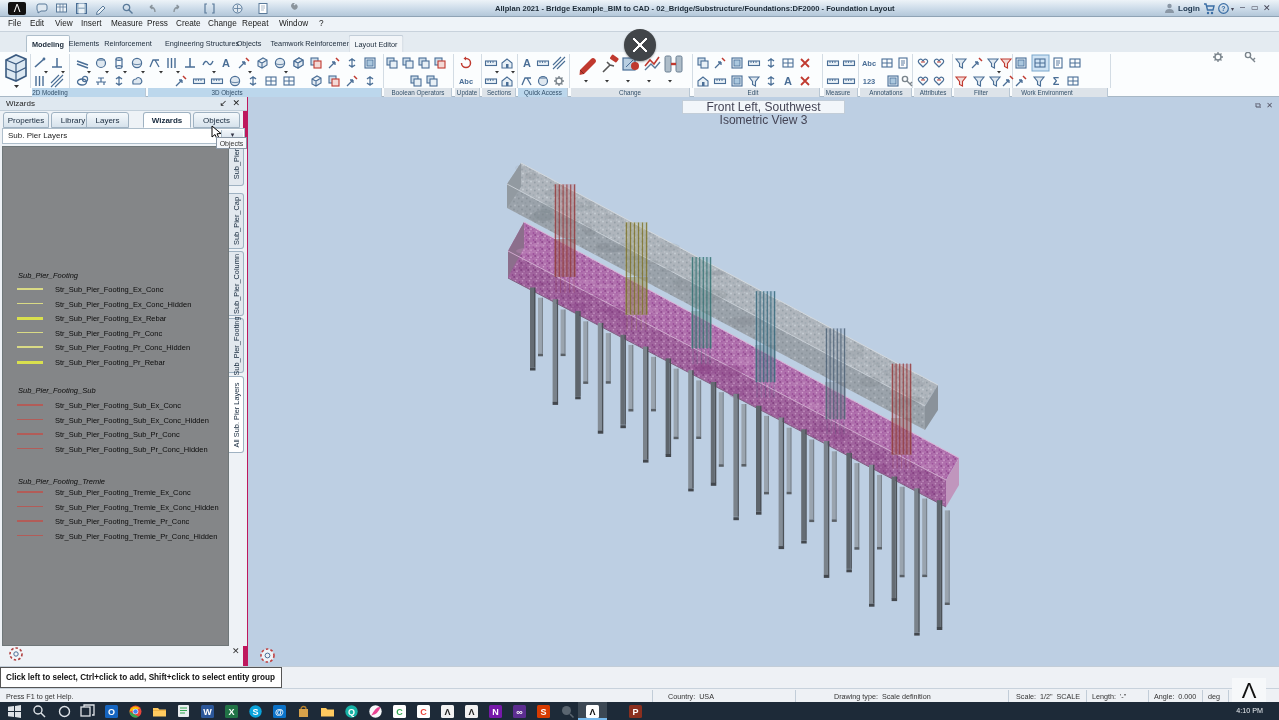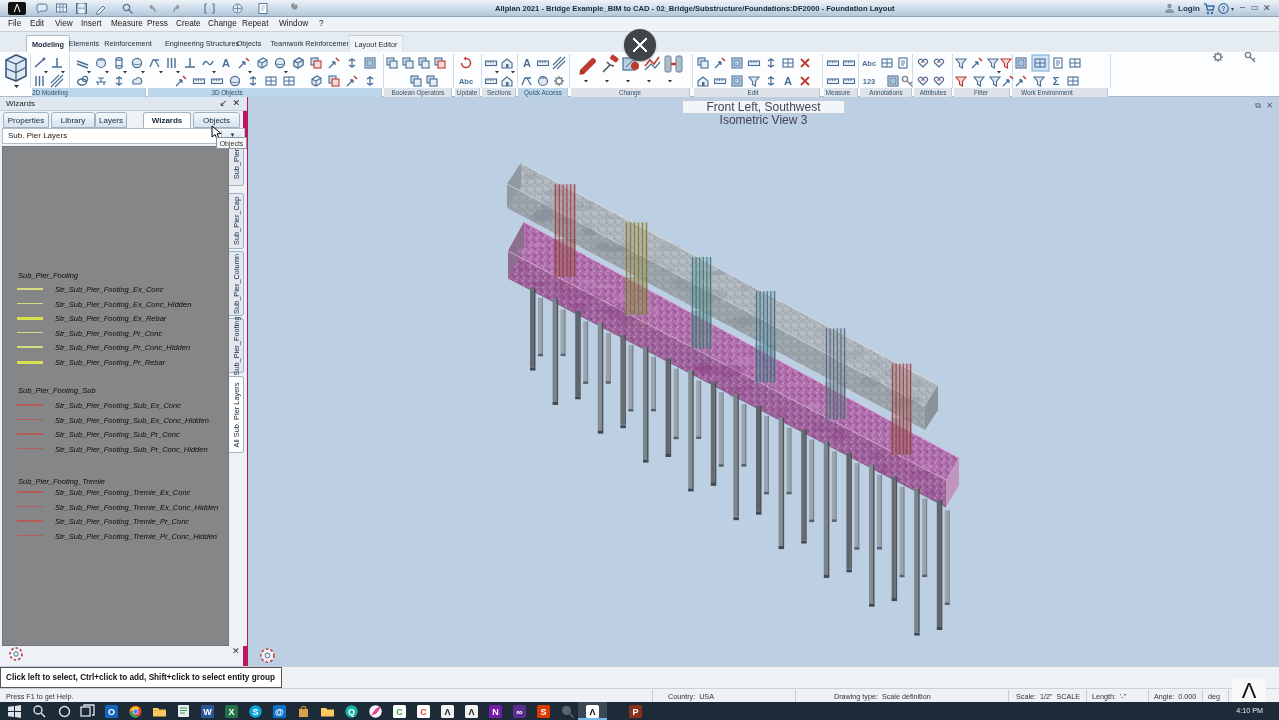--- a/index.html
+++ b/index.html
@@ -18,21 +18,21 @@
 .gstrip span{position:absolute;top:0;transform:translateX(-50%);line-height:9px;white-space:nowrap}
 #bigcube{position:absolute;left:2px;top:0px;width:28px;height:44px}
 #panel{position:absolute;left:0;top:97px;width:248px;height:569px;background:#eef2f6;border-right:5px solid #be185d}
 #phead{position:absolute;left:0;top:0;width:247px;height:14px;background:#dfe8f0;font-size:8px;color:#222;padding:2px 0 0 6px;border-bottom:1px solid #c2cfda}
 .ptab{position:absolute;top:15px;height:16px;font-size:8px;color:#15283c;text-align:center;line-height:16px;background:linear-gradient(#f5f9fc,#d6e2ec);border:1px solid #9fb2c2;border-radius:3px 3px 0 0}
 .ptab.act{background:#fff;font-weight:bold;border-bottom:1px solid #fff}
 #pdrop{position:absolute;left:2px;top:31px;width:243px;height:16px;background:#fff;border:1px solid #aebecb;font-size:8px;color:#222;padding:2px 0 0 5px}
 #pdrop .btn{position:absolute;right:1px;top:1px;width:22px;height:12px;background:linear-gradient(#f2f6fa,#cfdce8);border-left:1px solid #aebecb;text-align:center;line-height:10px;font-size:7px;color:#334}
 #plist{position:absolute;left:2px;top:49px;width:227px;height:500px;background:#848688;border:1px solid #6f7779}
 .lh{position:absolute;left:15px;font-size:7.5px;font-style:italic;color:#0c0c0c;white-space:nowrap}
-.lt{position:absolute;left:52px;font-size:7.5px;font-style:italic;color:#0c0c0c;white-space:nowrap}
+.lt{position:absolute;left:52px;font-size:7.5px;color:#0c0c0c;white-space:nowrap}
 .ll{position:absolute;left:14px;width:26px}
 .vtab{position:absolute;left:0px;width:15px;border:1px solid #9fb2c2;border-left:none;border-radius:0 3px 3px 0}
 .vtab span{position:absolute;left:50%;top:50%;transform:translate(-50%,-50%) rotate(-90deg);font-size:7.4px;color:#15283c;white-space:nowrap}
 #canvas{position:absolute;left:248px;top:97px;width:1031px;height:569px;background:#bdcfe3}
 #viewtitle{position:absolute;left:434px;top:3px;width:163px;height:14px;background:#f2f6fa;border:1px solid #c2cdd8;font-size:12px;color:#445;text-align:center;line-height:13px}
 #promptrow{position:absolute;left:0;top:666px;width:1279px;height:22px;background:#eef1f5;border-top:1px solid #c2cdd8}
 #promptbox{position:absolute;left:0;top:0;width:282px;height:21px;background:#fff;border:1px solid #555;font-size:8.2px;font-weight:bold;color:#111;padding:5px 0 0 5px;white-space:nowrap}
 #statusbar{position:absolute;left:0;top:688px;width:1279px;height:14px;background:#eef1f5;border-top:1px solid #c8d2dc;font-size:7.2px;color:#333}
 #statusbar span{position:absolute;top:3px;white-space:nowrap}
 .scell{position:absolute;top:1px;height:12px;width:1px;background:#c2cdd8}
@@ -602,21 +602,21 @@
     </div>
     <div class="gstrip" style="left:1012px;width:96px;background:#dde3e9">
       <span style="left:35px">Work Environment</span>
     </div>
 </div>
 
 <div id="panel">
 <div id="phead">Wizards<span style="position:absolute;right:20px;top:1px;font-size:9px">↙</span><span style="position:absolute;right:7px;top:1px;font-size:9px">✕</span></div>
 <div class="ptab" style="left:3px;width:46px">Properties</div>
 <div class="ptab" style="left:51px;width:44px">Library</div>
-<div class="ptab" style="left:95px;width:32px">Layers</div>
+<div class="ptab" style="left:86px;width:43px">Layers</div>
 <div class="ptab act" style="left:143px;width:48px">Wizards</div>
 <div class="ptab" style="left:193px;width:47px">Objects</div>
 <div id="pdrop">Sub. Pier Layers<span class="btn">▾</span></div>
 <div id="plist">
       <div class="lh" style="top:124px">Sub_Pier_Footing</div>
       <div class="ll" style="top:141.0px;background:#d9da85;height:1.6px"></div>
       <div class="lt" style="top:138.0px">Str_Sub_Pier_Footing_Ex_Conc</div>
       <div class="ll" style="top:155.6px;background:#d9da85;height:1.4px"></div>
       <div class="lt" style="top:152.6px">Str_Sub_Pier_Footing_Ex_Conc_Hidden</div>
       <div class="ll" style="top:170.2px;background:#d9e04e;height:3px"></div>

